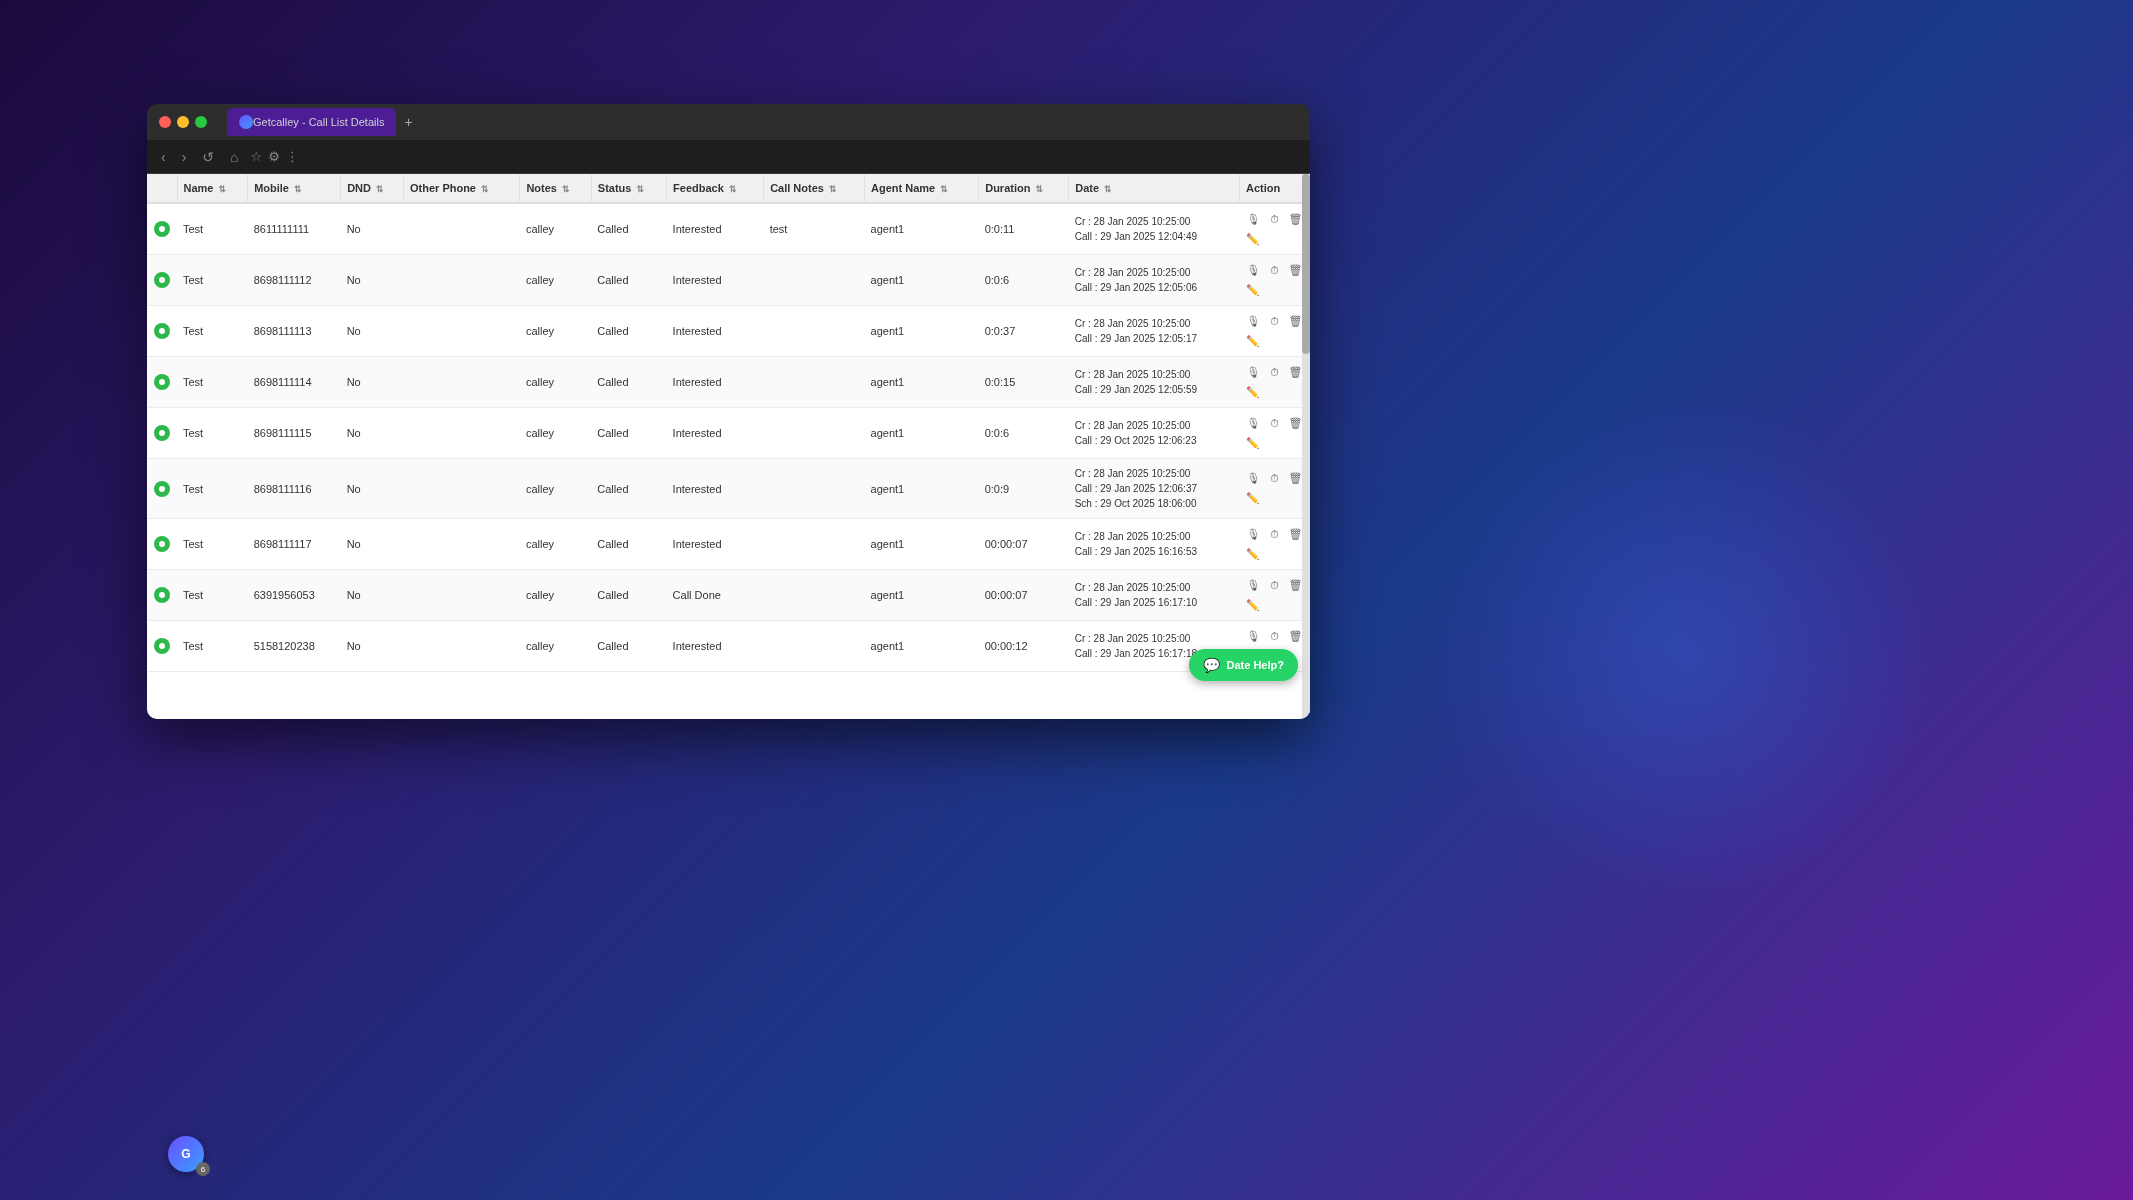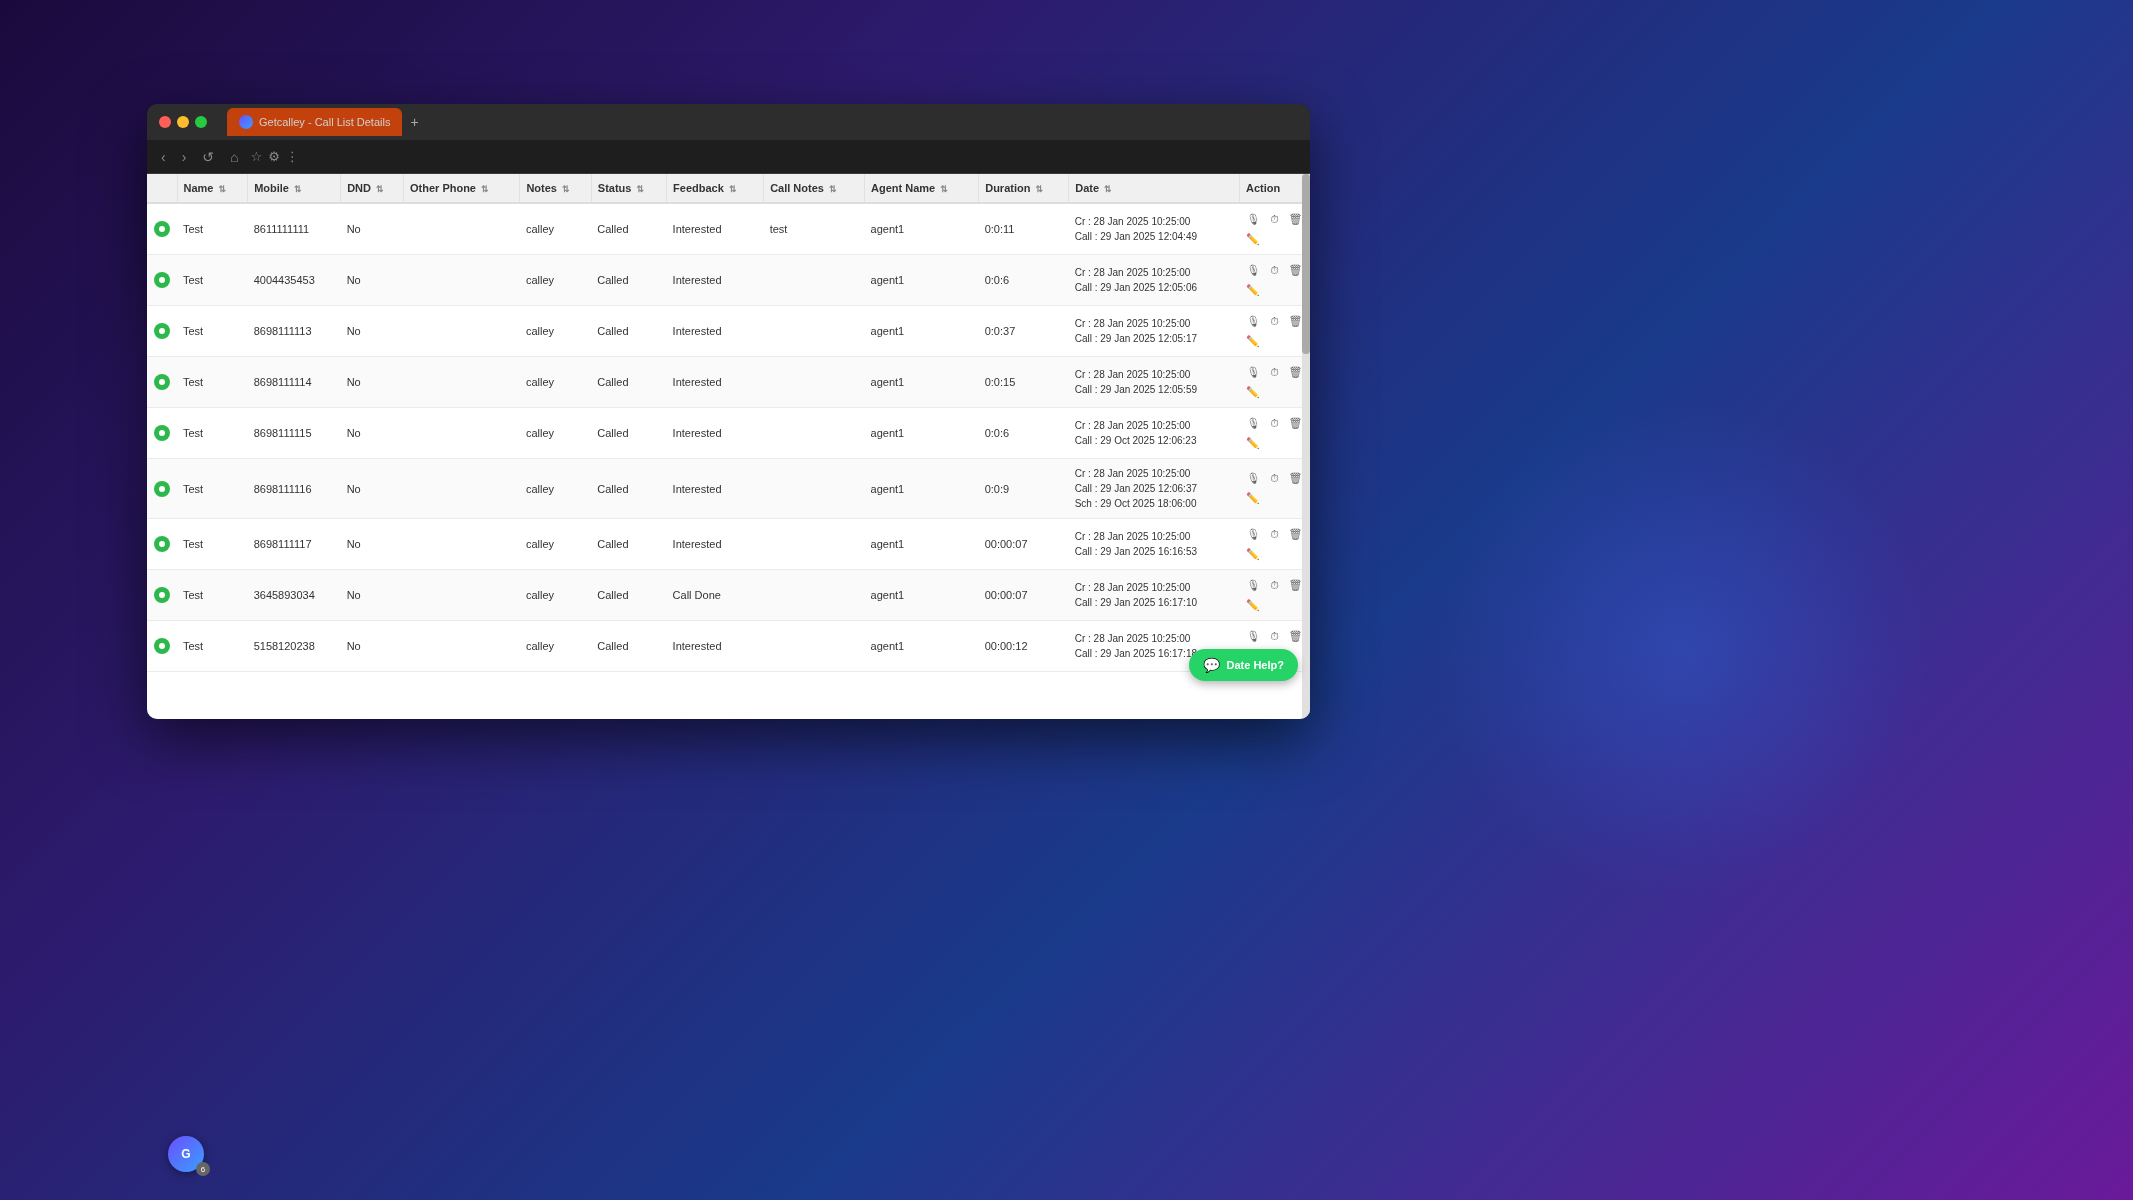--- a/index.html
+++ b/index.html
@@ -62,26 +62,26 @@
     .tl-red { background: #ff5f57; }
     .tl-yellow { background: #ffbd2e; }
     .tl-green { background: #28c940; }
     .tab-bar {
       display: flex;
       align-items: center;
       margin-left: 12px;
       flex: 1;
     }
     .tab {
-      background: #c2410c;
+      background: #4c1d95;
       border-radius: 6px 6px 0 0;
       padding: 4px 12px;
       display: flex;
       align-items: center;
-      gap: 6px;
+      gap: 0;
       height: 28px;
     }
     .tab-favicon {
       width: 14px; height: 14px;
       background: linear-gradient(135deg, #6a4fff, #3a9fff);
       border-radius: 50%;
     }
     .tab-title {
       font-size: 11px;
       color: #d0d0d0;
@@ -391,21 +391,21 @@
           <span class="action-icon" title="Edit">✏️</span>
         </div>
       </div>
     </td>
             </tr>
             <tr>
               <td style="text-align: center;"><div class="status-dot">
                   <div class="status-dot-inner"></div>
                 </div></td>
               <td>Test</td>
-              <td>4004435453</td>
+              <td>8698111112</td>
               <td>No</td>
               <td></td>
               <td>calley</td>
               <td>Called</td>
               <td>Interested</td>
               <td></td>
               <td>agent1</td>
               <td>0:0:6</td>
               <td style="font-size: 10px; line-height: 1.5;">
                 <div>Cr : 28 Jan 2025 10:25:00</div>
@@ -578,21 +578,21 @@
           <span class="action-icon" title="Edit">✏️</span>
         </div>
       </div>
     </td>
             </tr>
             <tr>
               <td style="text-align: center;"><div class="status-dot">
                   <div class="status-dot-inner"></div>
                 </div></td>
               <td>Test</td>
-              <td>3645893034</td>
+              <td>6391956053</td>
               <td>No</td>
               <td></td>
               <td>calley</td>
               <td>Called</td>
               <td>Call Done</td>
               <td></td>
               <td>agent1</td>
               <td>00:00:07</td>
               <td style="font-size: 10px; line-height: 1.5;">
                 <div>Cr : 28 Jan 2025 10:25:00</div>

